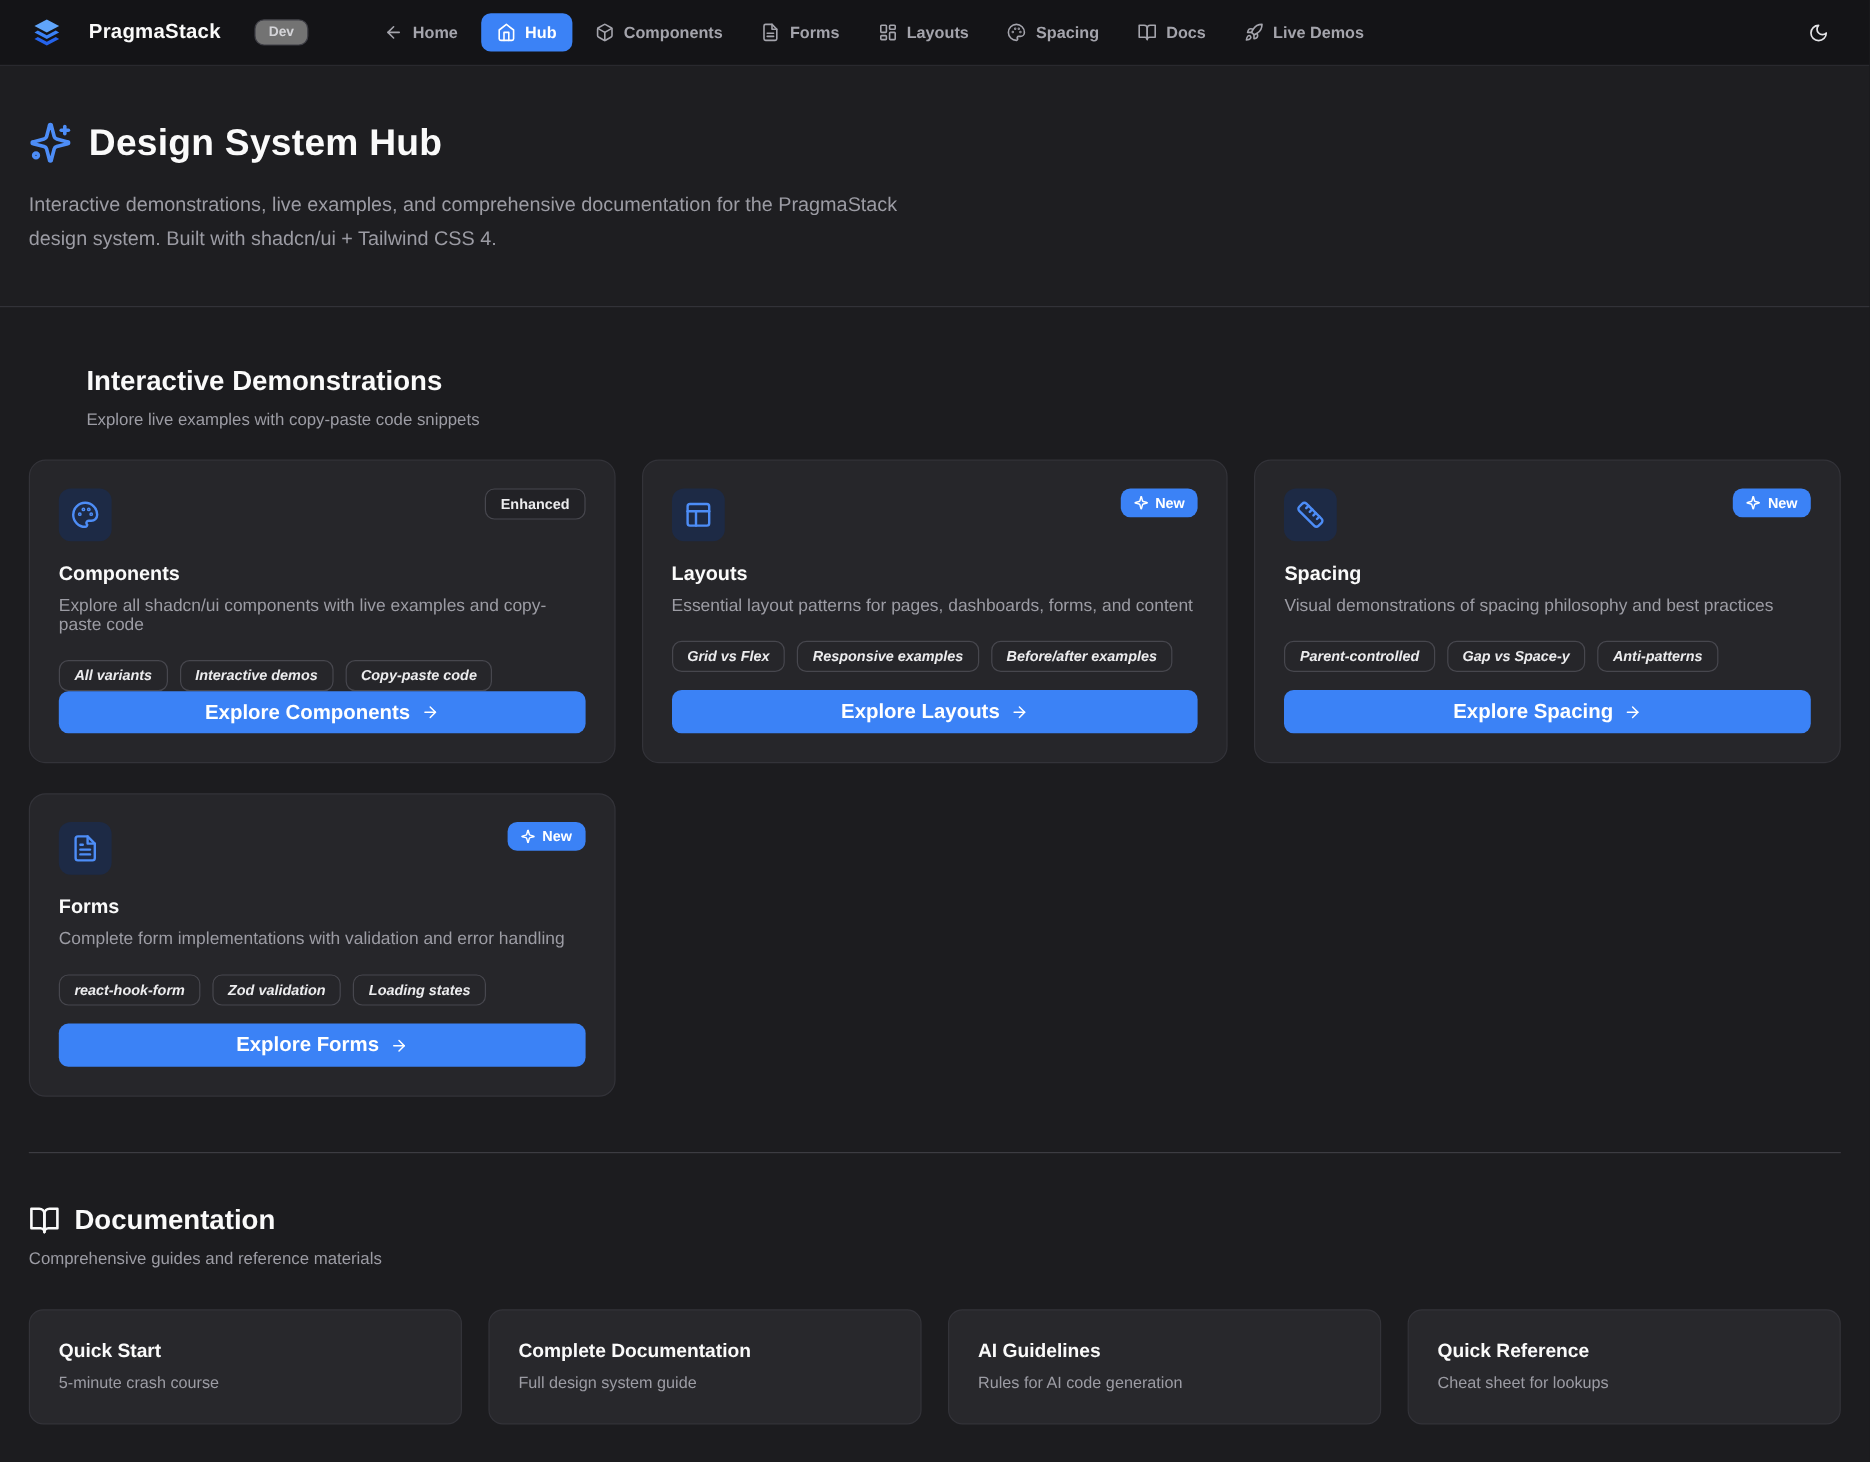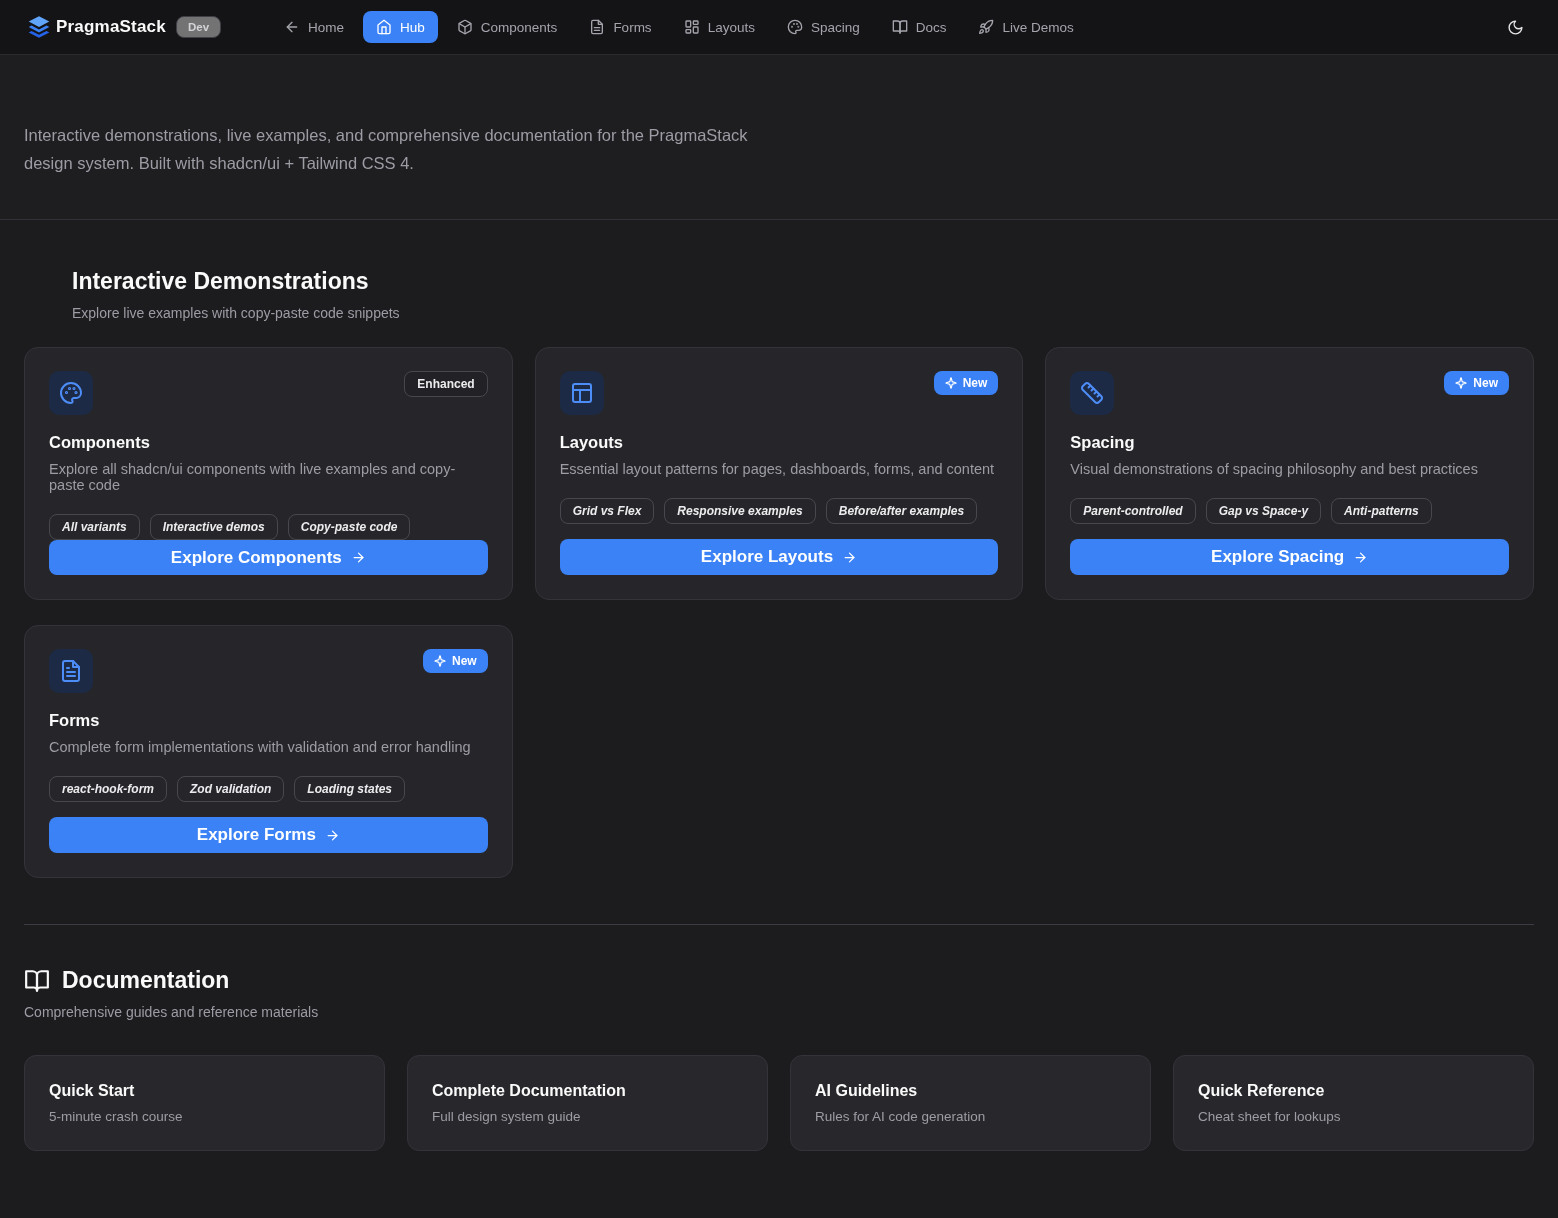--- a/index.html
+++ b/index.html
@@ -15,32 +15,32 @@
 
   
   .topnav {
     height:55px;
     background:#141417;
     border-bottom:1px solid #29292e;
     display:flex; align-items:center;
     padding:0 26px;
     gap:10px;
   }
-  .brand { display:flex; align-items:center; gap:4px; }
+  .brand { display:flex; align-items:center; gap:22px; }
   .brand-name { font-size:17px; font-weight:700; color:#fafafa; letter-spacing:.2px; }
   .dev-badge {
     margin-left:6px;
     font-size:11.5px; font-weight:700; color:#d4d4d8;
     background:#737373; border:1px solid #3f3f46;
     border-radius:8px; padding:4px 11px;
   }
   .nav-items { display:flex; align-items:center; gap:6px; margin-left:40px; }
   .nav-item {
     display:flex; align-items:center; gap:8px;
-    color:#a4a4ac; font-size:13.5px; font-weight:400;
+    color:#a4a4ac; font-size:13.5px; font-weight:700;
     padding:8px 13px; border-radius:8px;
     background:transparent; border:none; cursor:pointer;
     font-family:inherit;
   }
   .nav-item svg { stroke:#a4a4ac; }
   .nav-item.active { background:#3b82f6; color:#ffffff; }
   .nav-item.active svg { stroke:#ffffff; }
   .nav-spacer { flex:1; }
   .theme-toggle {
     background:transparent; border:none; cursor:pointer;
@@ -240,20 +240,31 @@
   <button class="theme-toggle">
     <span>
       <svg width="17" height="17" viewBox="0 0 24 24" fill="none" stroke="#e4e4e7" stroke-width="2" stroke-linecap="round" stroke-linejoin="round">
         <path d="M12 3a6 6 0 0 0 9 9 9 9 0 1 1-9-9z"></path>
       </svg>
     </span>
   </button>
 </header>
 
 <section class="hero">
+  <div class="hero-title-row">
+    <span>
+      <svg width="36" height="36" viewBox="0 0 24 24" fill="none" stroke="#4d8df7" stroke-width="2" stroke-linecap="round" stroke-linejoin="round">
+        <path d="M9.9 15.5a2 2 0 0 0-1.4-1.4L2.4 12.5a.5.5 0 0 1 0-1l6.1-1.6a2 2 0 0 0 1.4-1.4l1.6-6.1a.5.5 0 0 1 1 0l1.6 6.1a2 2 0 0 0 1.4 1.4l6.1 1.6a.5.5 0 0 1 0 1l-6.1 1.6a2 2 0 0 0-1.4 1.4l-1.6 6.1a.5.5 0 0 1-1 0z"></path>
+        <path d="M20 3v4"></path>
+          <path d="M22 5h-4"></path>
+          <circle cx="4" cy="19" r="1.3"></circle>
+      </svg>
+    </span>
+    <h1 class="hero-title">Design System Hub</h1>
+  </div>
   <p class="hero-sub">Interactive demonstrations, live examples, and comprehensive documentation for the PragmaStack design system. Built with shadcn/ui + Tailwind CSS 4.</p>
 </section>
 
 <main class="main">
 
   <div class="demos-head">
     <h2 class="section-heading">Interactive Demonstrations</h2>
     <p class="section-sub">Explore live examples with copy-paste code snippets</p>
   </div>
 

